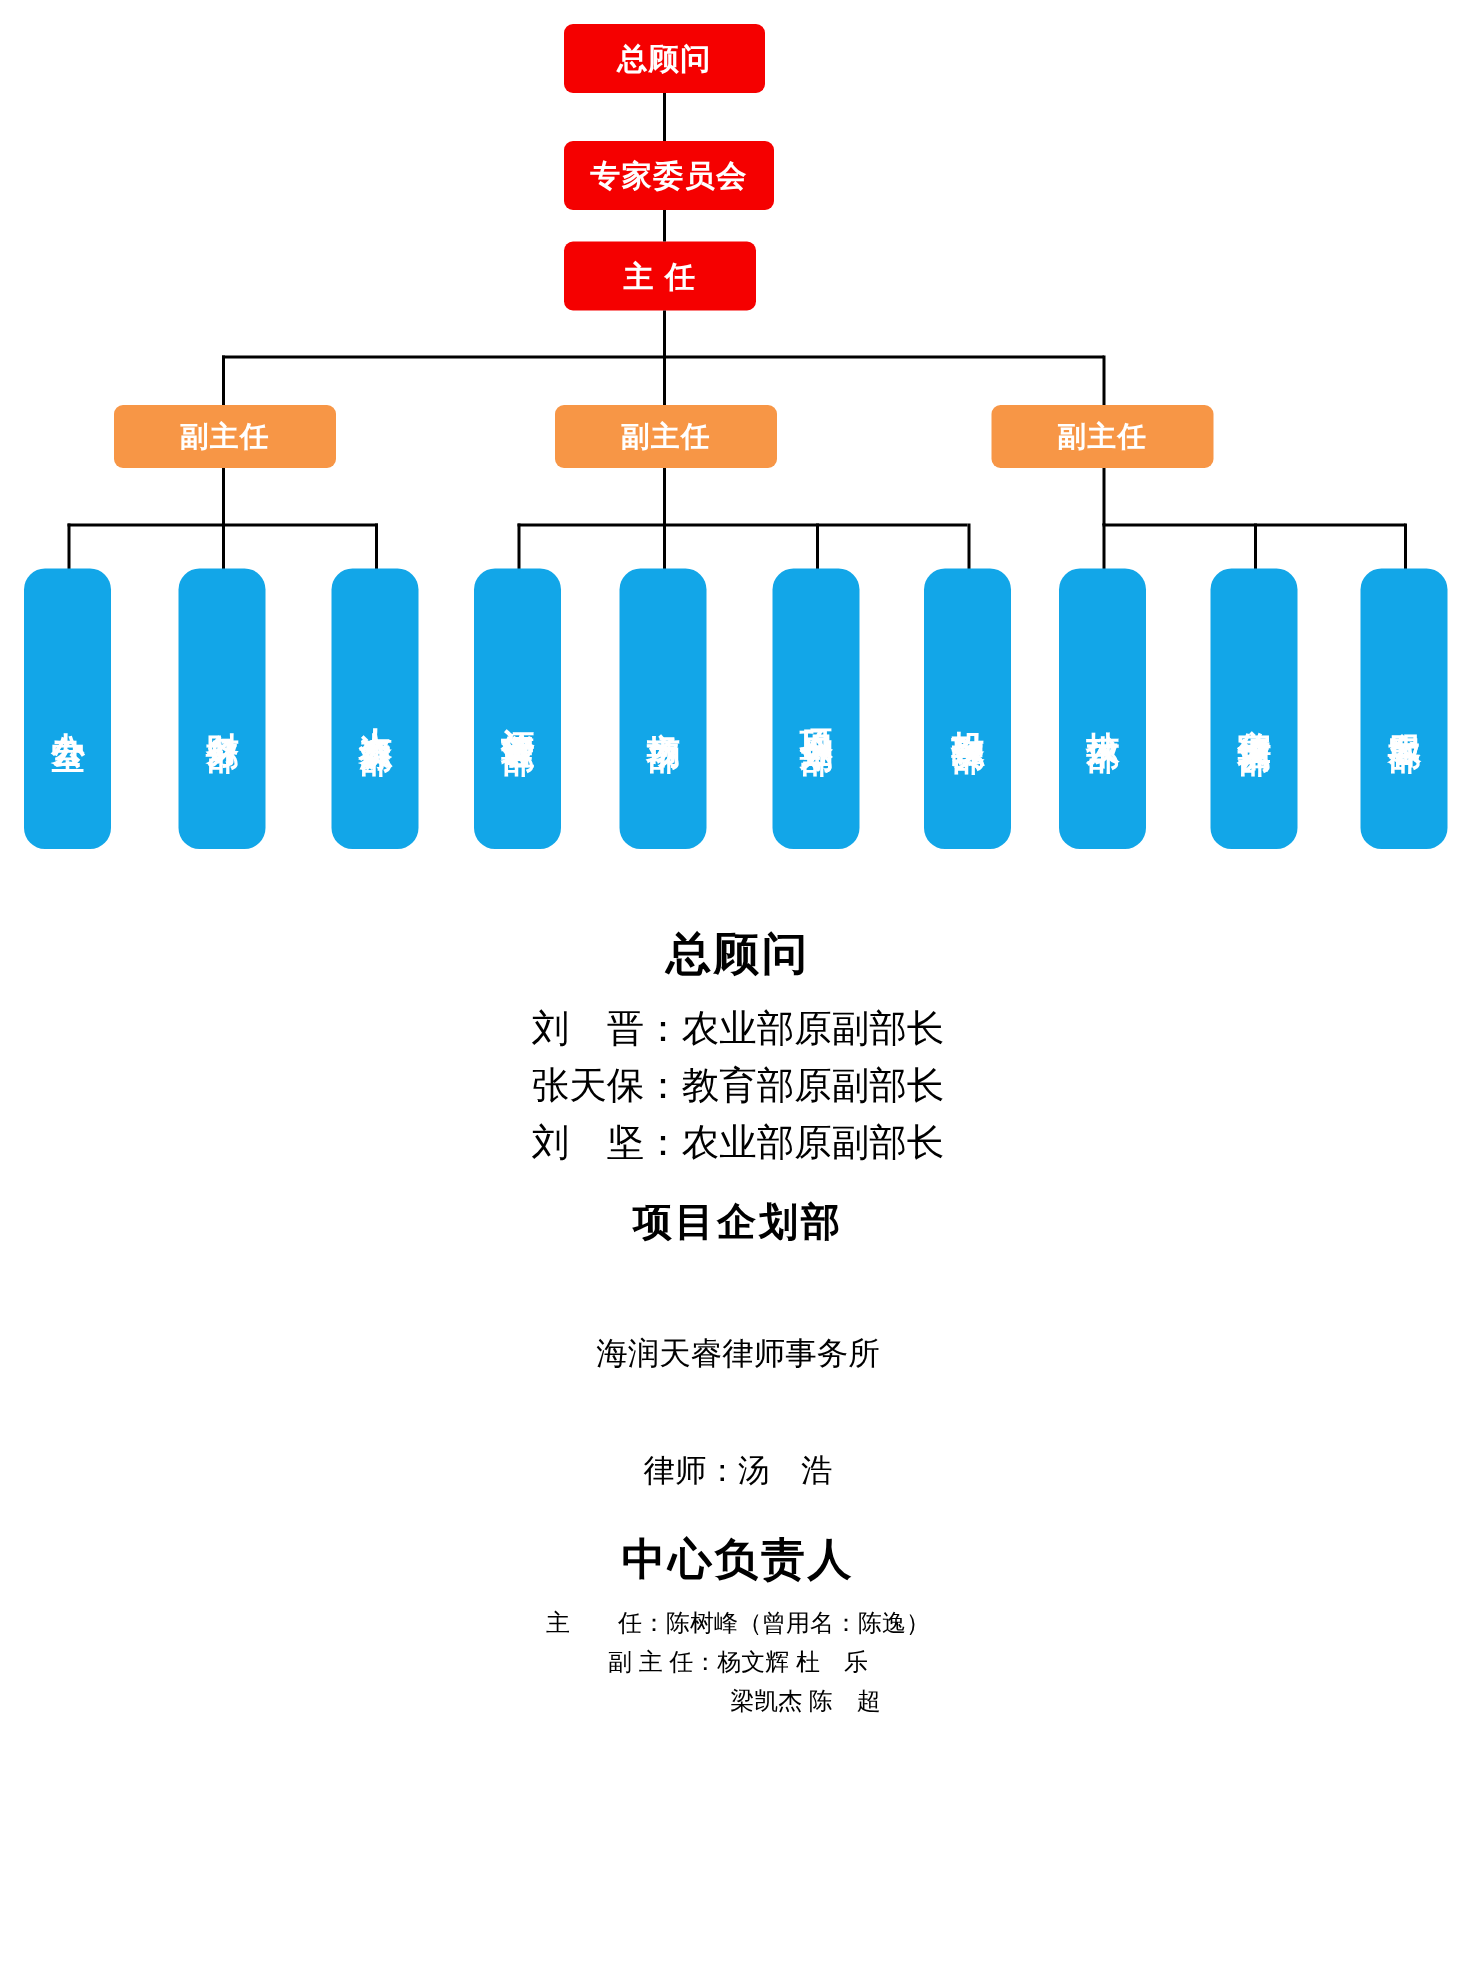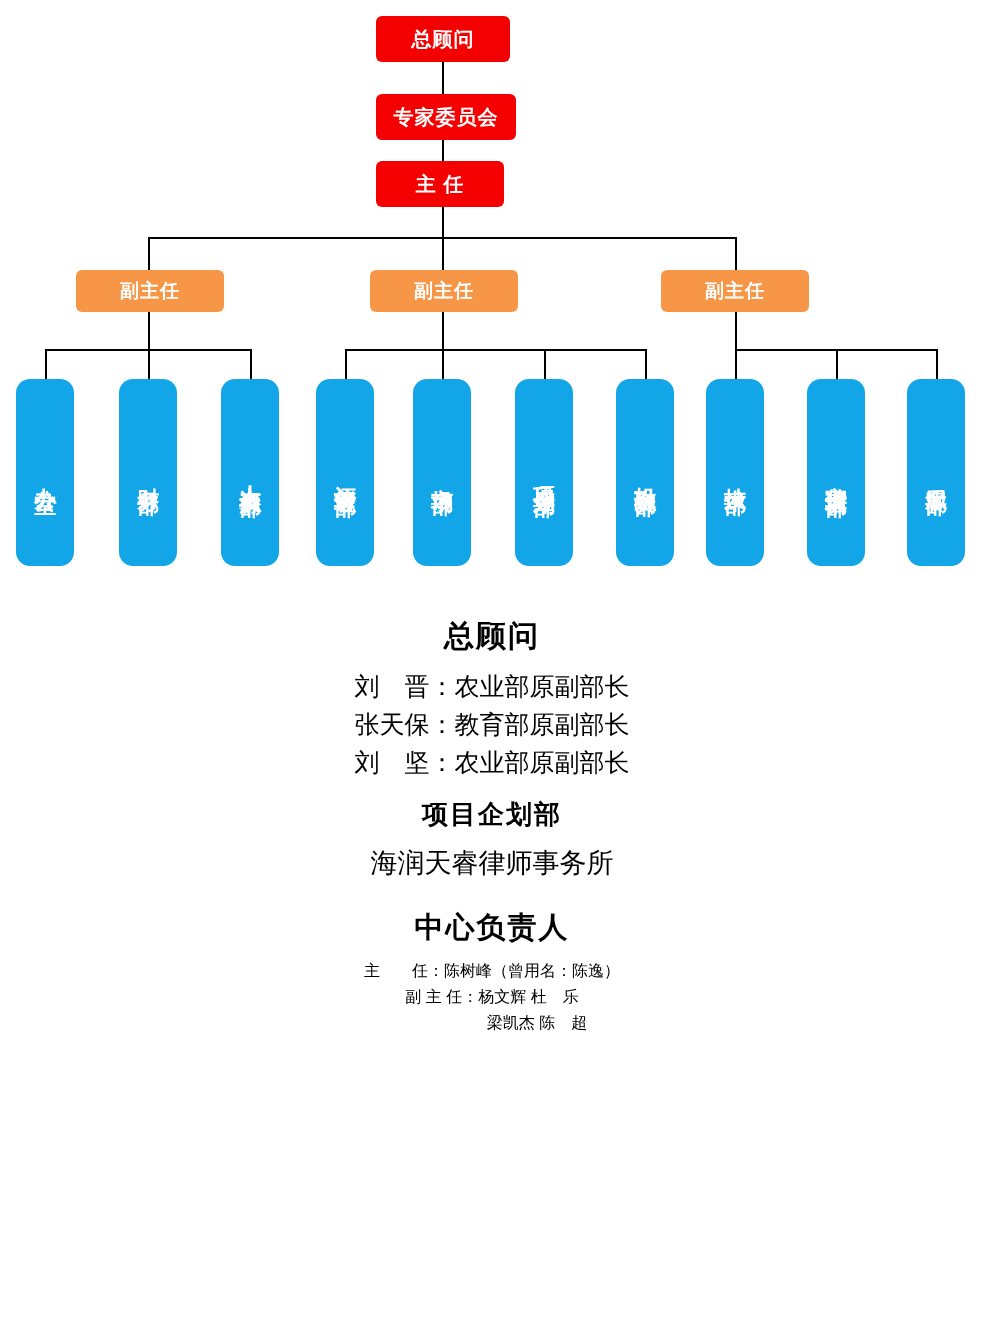--- a/index.html
+++ b/index.html
@@ -93,23 +93,24 @@
     padding-top: 16px;
   }
 
   .line-big {
     font-size: 25px;
     line-height: 1.52;
     white-space: pre;
     text-align: center;
   }
   .line-mid {
-    font-size: 27px;
+    font-size: 21px;
     line-height: 1.62;
     white-space: pre;
+    margin-top: 44px;
   }
   .line-small {
     font-size: 16px;
     line-height: 1.62;
     white-space: pre;
   }
   .indent-right {
     padding-left: 90px;
   }
 </style>
@@ -203,18 +204,19 @@
 <div id="info-block">
 
   <div class="section-title">总顾问</div>
 
   <div class="line-big">刘　晋：农业部原副部长</div>
   <div class="line-big">张天保：教育部原副部长</div>
   <div class="line-big">刘　坚：农业部原副部长</div>
 
   <div class="section-title sub">项目企划部</div>
   <div class="line-mid">海润天睿律师事务所</div>
+  <div class="line-mid">律师：汤　浩</div>
 
   <div class="section-title sub" style="font-size:29px; padding-top:22px;">中心负责人</div>
   <div class="line-small">主　　任：陈树峰（曾用名：陈逸）</div>
   <div class="line-small">副 主 任：杨文辉 杜　乐</div>
   <div class="line-small indent-right">梁凯杰 陈　超</div>
 </div>
 
 </body></html>

